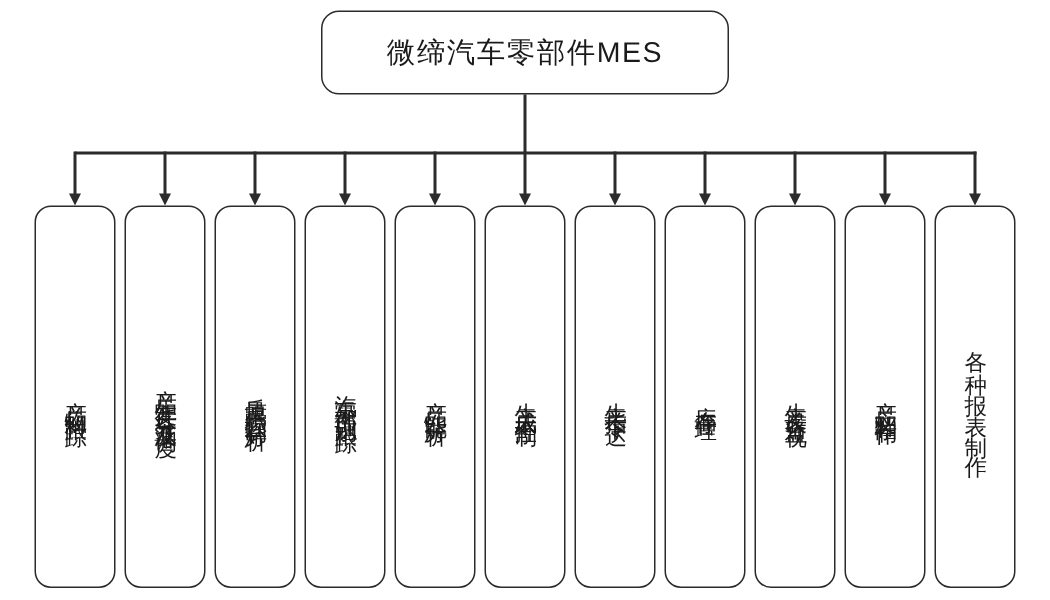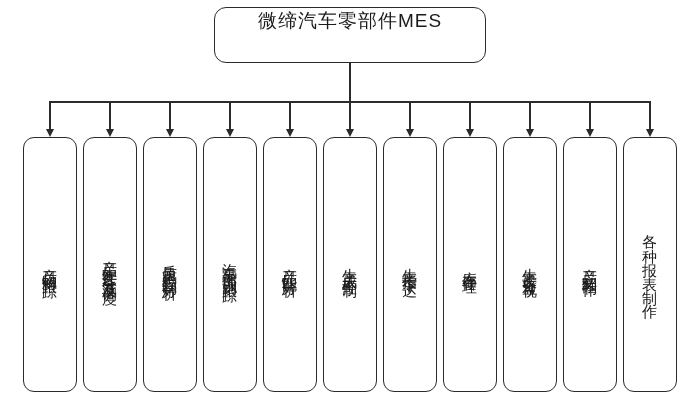--- a/index.html
+++ b/index.html
@@ -19,20 +19,21 @@
   .root-box {
     position: absolute;
     left: 214px;
     top: 7px;
     width: 272px;
     height: 56px;
     border: 1.6px solid #2b2b2b;
     border-radius: 12px;
     background: #ffffff;
     display: flex;
+    align-items: center;
     justify-content: center;
     box-sizing: border-box;
   }
   .root-box .root-label {
     font-size: 19px;
     color: #1a1a1a;
     letter-spacing: 1px;
     white-space: nowrap;
   }
   

